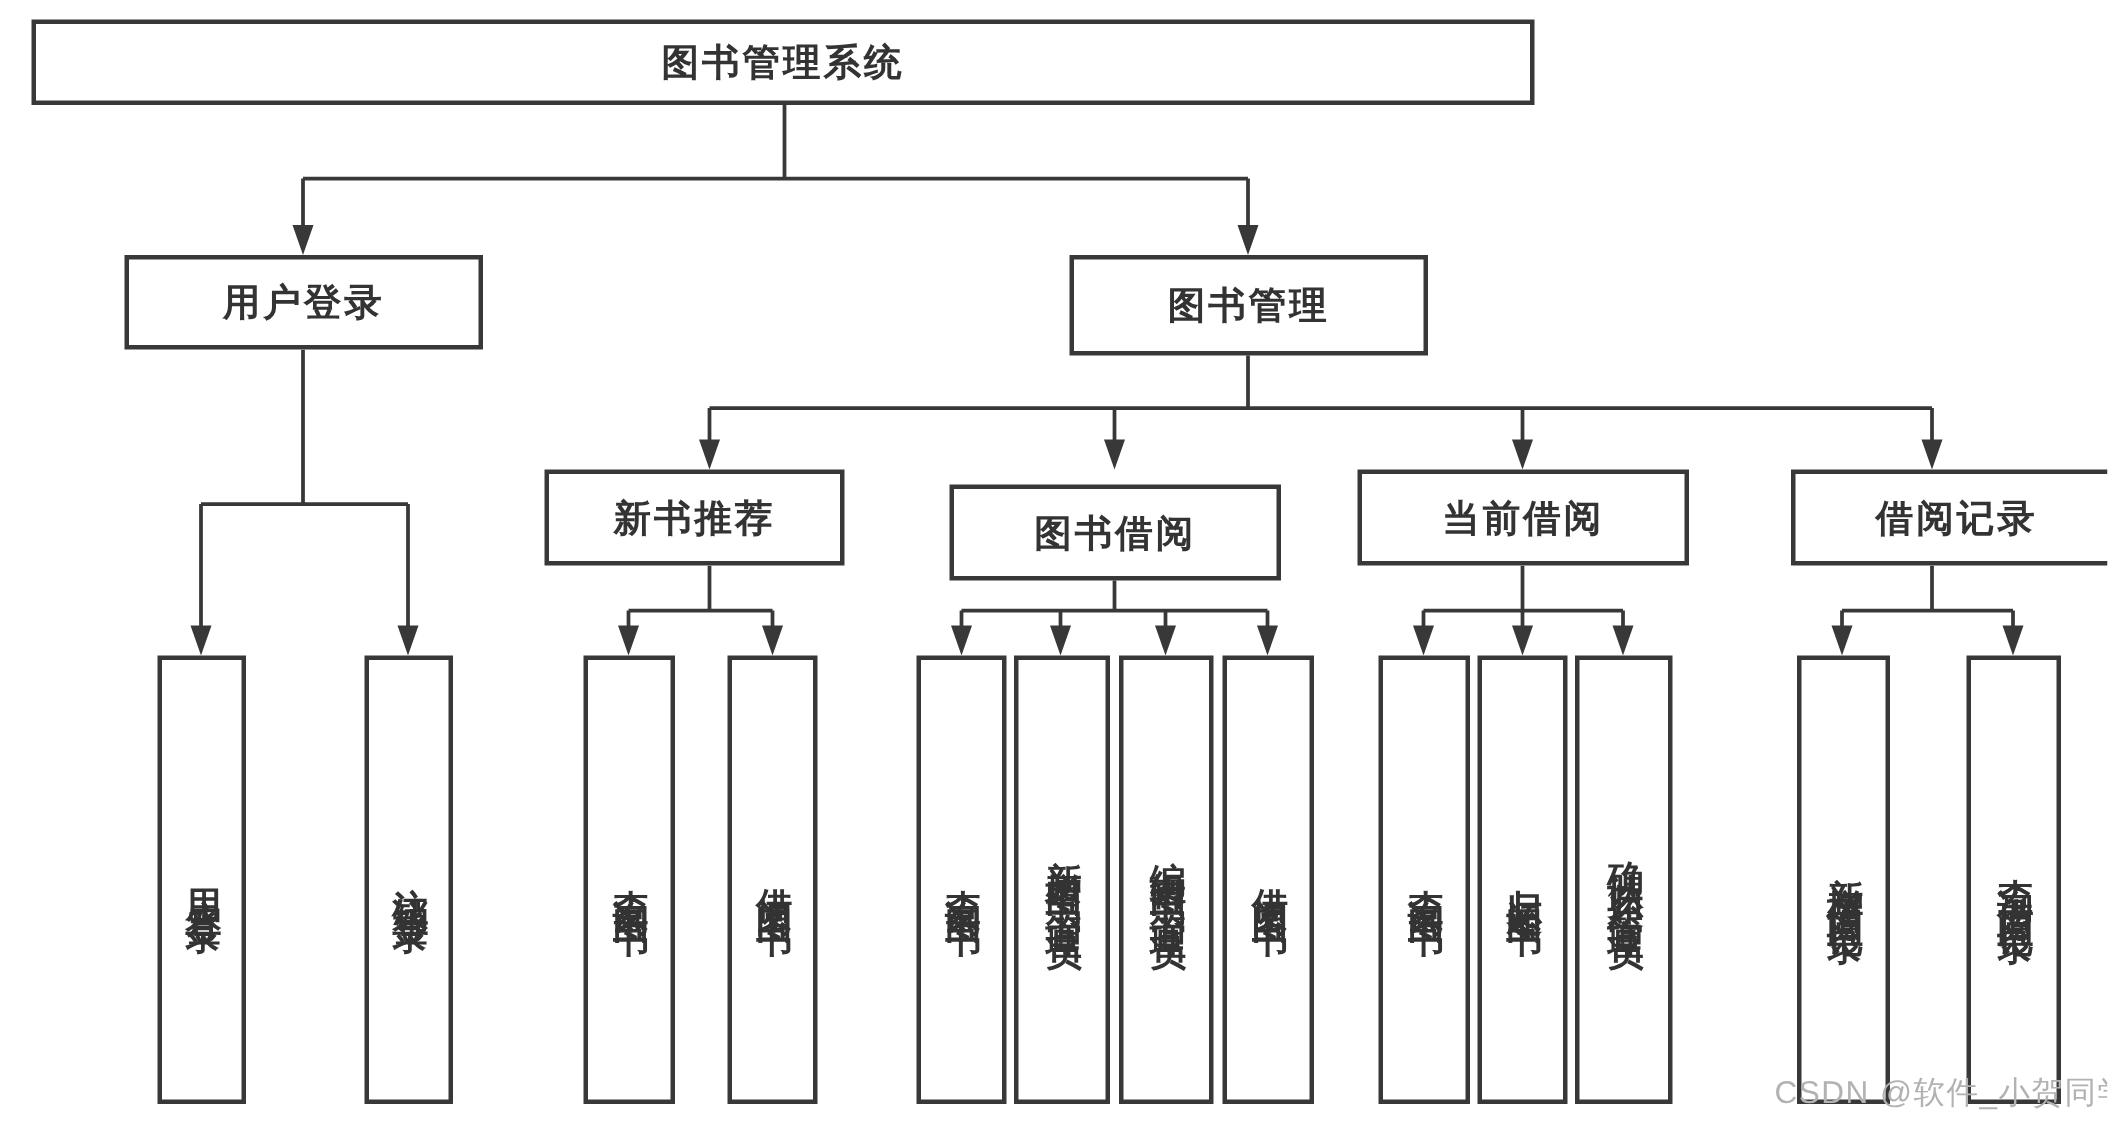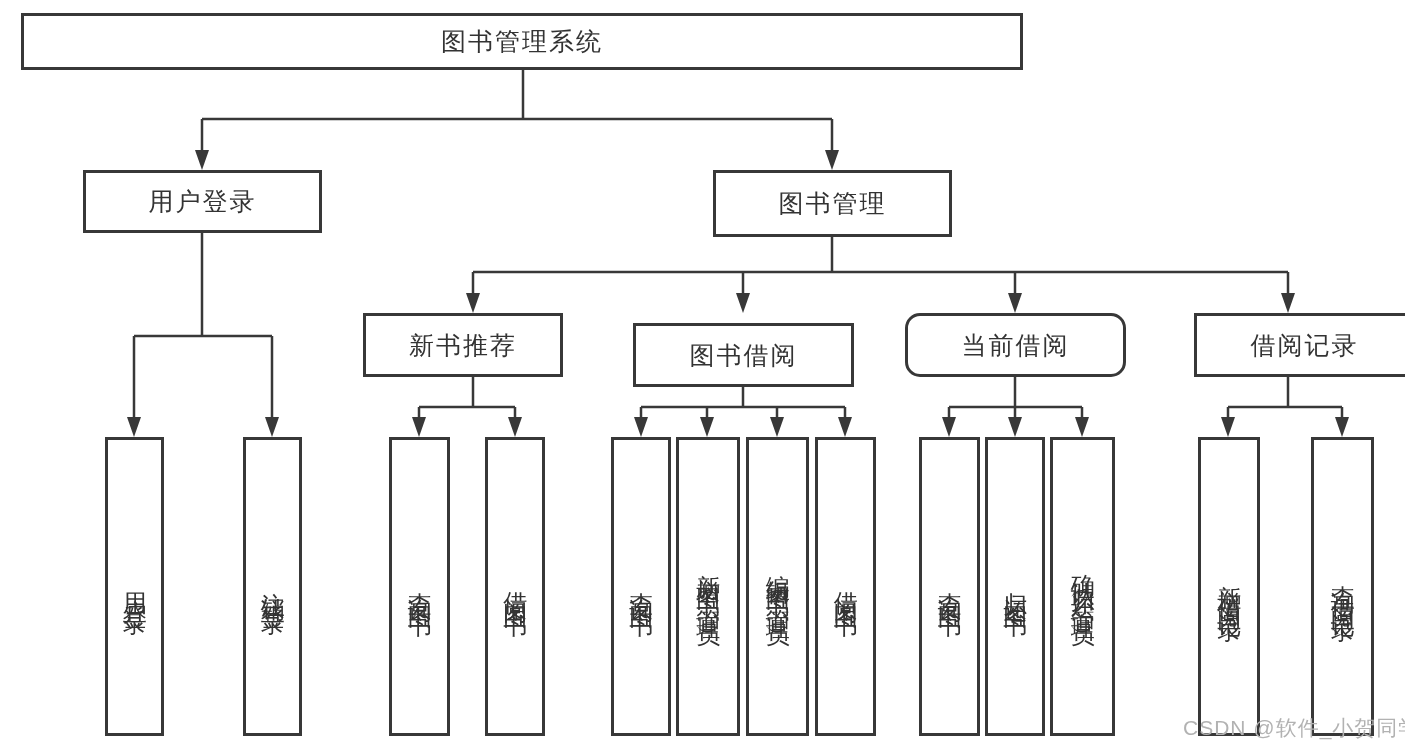--- a/index.html
+++ b/index.html
@@ -21,20 +21,21 @@
   .node {
     position: absolute;
     background: #ffffff;
     border: 3px solid #383838;
     box-sizing: border-box;
     display: flex;
     align-items: center;
     justify-content: center;
     color: #333333;
     z-index: 1;
+    font-weight: bold;
   }
   .hbox { font-size: 25px; letter-spacing: 2px; white-space: nowrap; }
   .vbox span {
     writing-mode: vertical-rl;
     text-orientation: mixed;
     font-size: 24px;
     letter-spacing: 7px;
     line-height: 1.1;
     white-space: nowrap;
   }
@@ -97,21 +98,21 @@
   <div class="node hbox" style="left:713px; top:170px; width:239px; height:67px;">
     <span>图书管理</span>
   </div>
 
   <div class="node hbox" style="left:363px; top:313px; width:200px; height:64px;">
     <span>新书推荐</span>
   </div>
   <div class="node hbox" style="left:633px; top:323px; width:221px; height:64px;">
     <span>图书借阅</span>
   </div>
-  <div class="node hbox" style="left:905px; top:313px; width:221px; height:64px;border-radius:15px;">
+  <div class="node hbox" style="left:905px; top:313px; width:221px; height:64px;">
     <span>当前借阅</span>
   </div>
   <div class="node hbox" style="left:1194px; top:313px; width:221px; height:64px;">
     <span>借阅记录</span>
   </div>
 
   <div class="node vbox" style="left:105px; top:437px; width:59px; height:299px;">
     <span>用户登录</span>
   </div>
   <div class="node vbox" style="left:243px; top:437px; width:59px; height:299px;">

